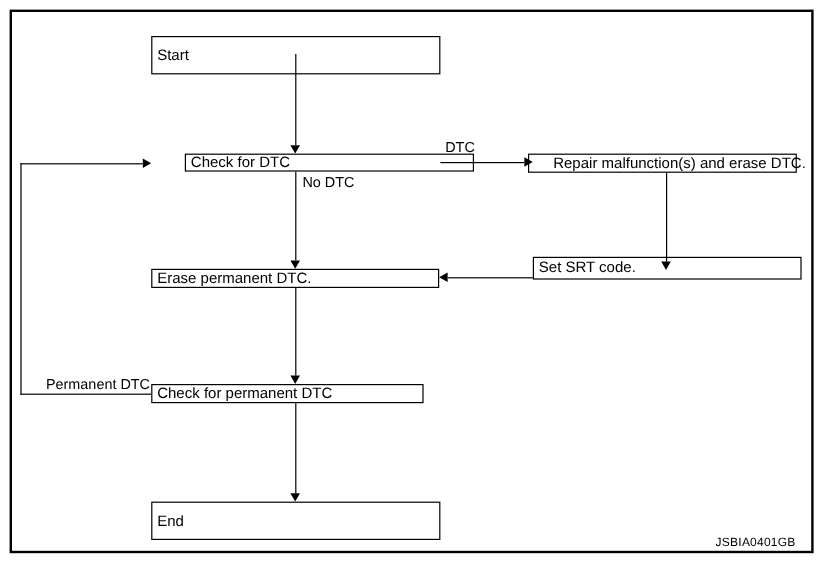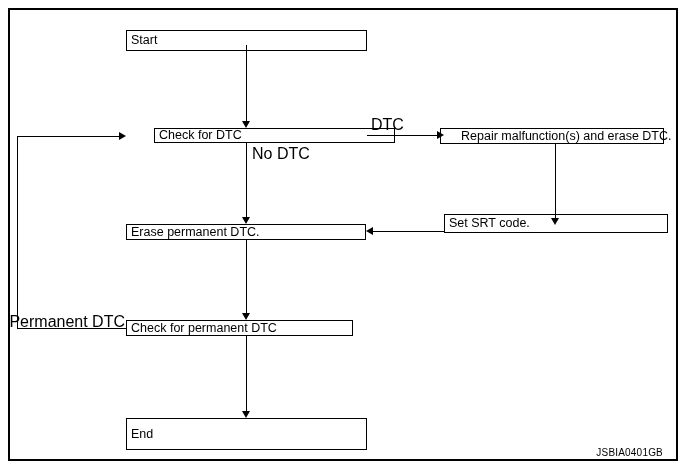--- a/index.html
+++ b/index.html
@@ -15,31 +15,31 @@
     position:absolute;border:1px solid #000;background:#fff;
     box-sizing:border-box;display:flex;align-items:center;
     padding-left:4px;font-size:12.5px;line-height:1;white-space:nowrap;
   }
   .vline{position:absolute;width:1px;background:#000;}
   .hline{position:absolute;height:1px;background:#000;}
   .arr{position:absolute;width:0;height:0;}
   .arr-down{border-left:4px solid transparent;border-right:4px solid transparent;border-top:7px solid #000;}
   .arr-right{border-top:4px solid transparent;border-bottom:4px solid transparent;border-left:7px solid #000;}
   .arr-left{border-top:4px solid transparent;border-bottom:4px solid transparent;border-right:7px solid #000;}
-  .lbl{position:absolute;font-size:16px;line-height:1;white-space:nowrap;}
+  .lbl{position:absolute;font-size:12px;line-height:1;white-space:nowrap;}
   .watermark{position:absolute;font-size:10px;line-height:1;letter-spacing:0.2px;}
 </style>
 </head>
 <body>
 
 <div class="canvas">
 
   <div class="frame"></div>
 
-  <div class="box" style="left:126px;top:30px;width:241px;height:21px;">Start</div>
+  <div class="box" style="left:126px;top:30px;width:241px;height:32px;">Start</div>
 
   <div class="box" style="left:126px;top:128px;width:241px;height:15px;margin-left:28px;">Check for DTC</div>
 
   <div class="box" style="left:440px;top:128px;width:224px;height:16px;padding-left:20px;">Repair malfunction(s) and erase DTC.</div>
 
   <div class="box" style="left:444px;top:214px;width:224px;height:19px;">Set SRT code.</div>
 
   <div class="box" style="left:126px;top:224px;width:240px;height:16px;">Erase permanent DTC.</div>
 
   <div class="box" style="left:126px;top:320px;width:227px;height:16px;">Check for permanent DTC</div>

